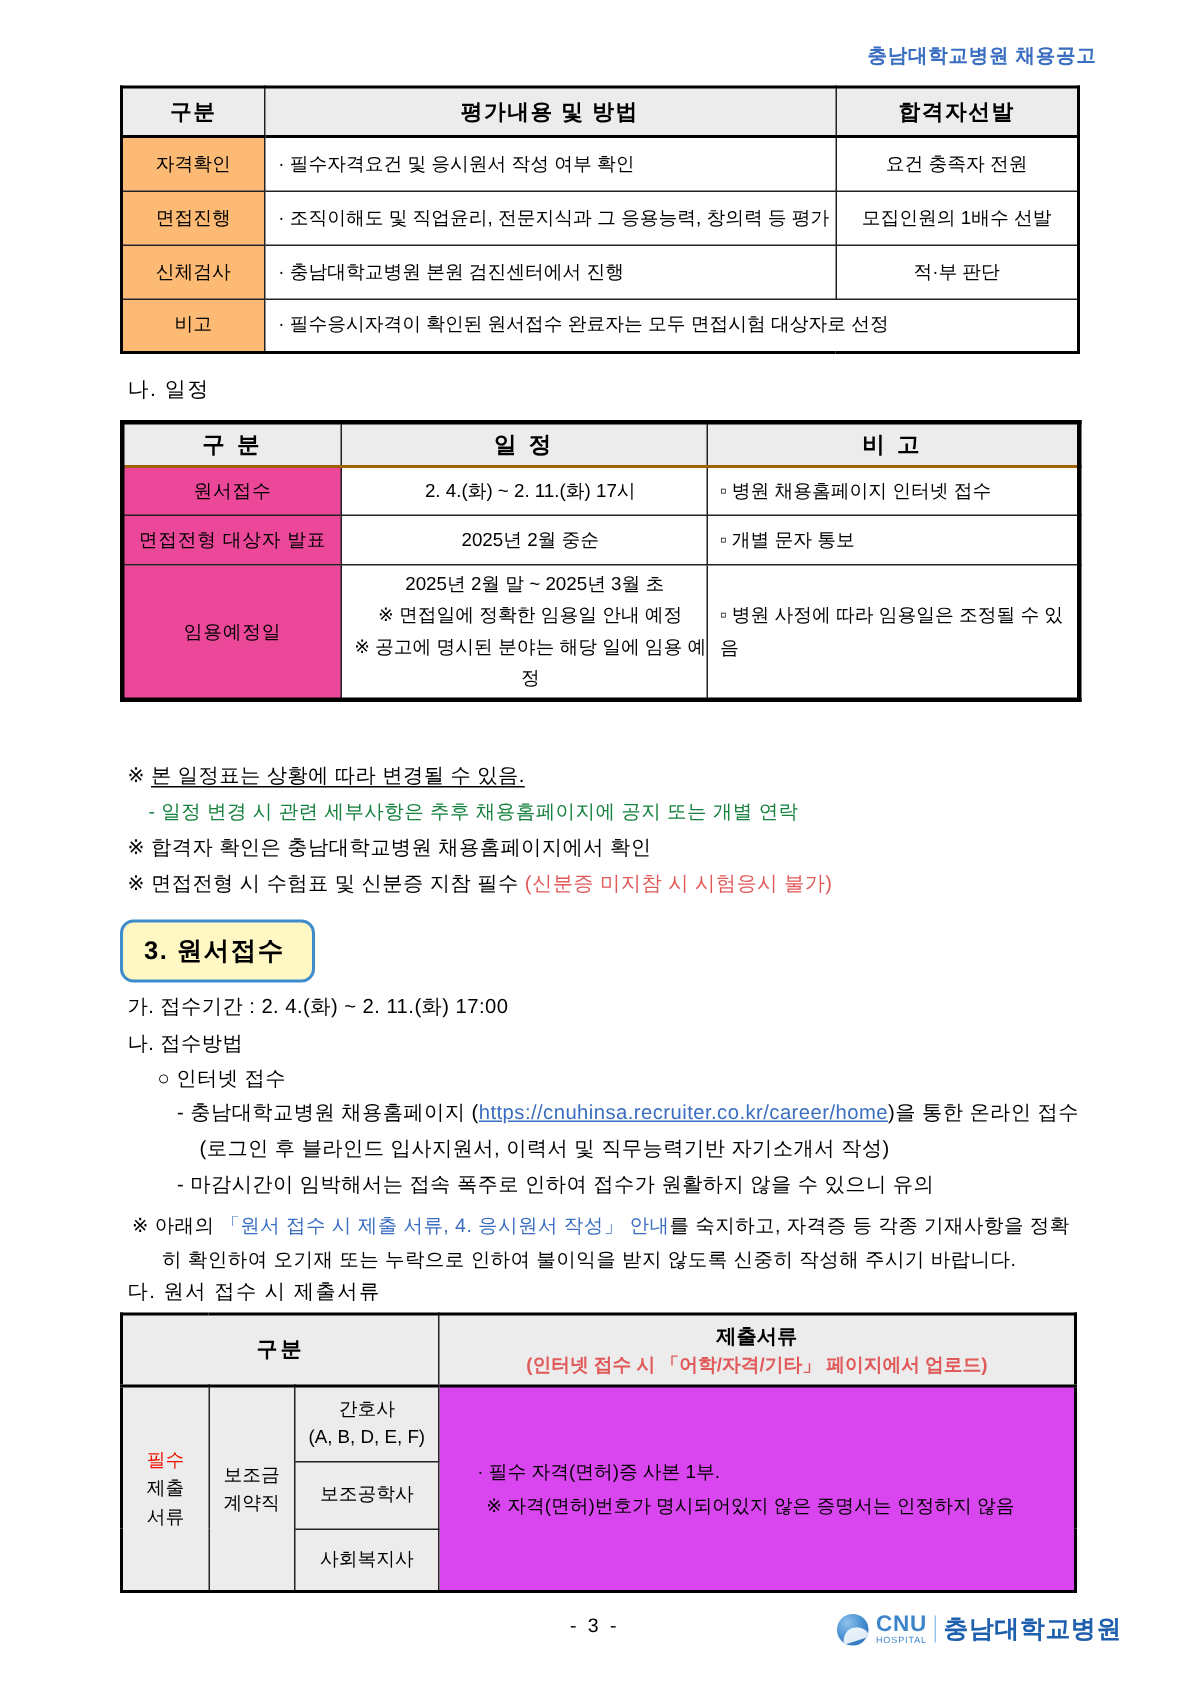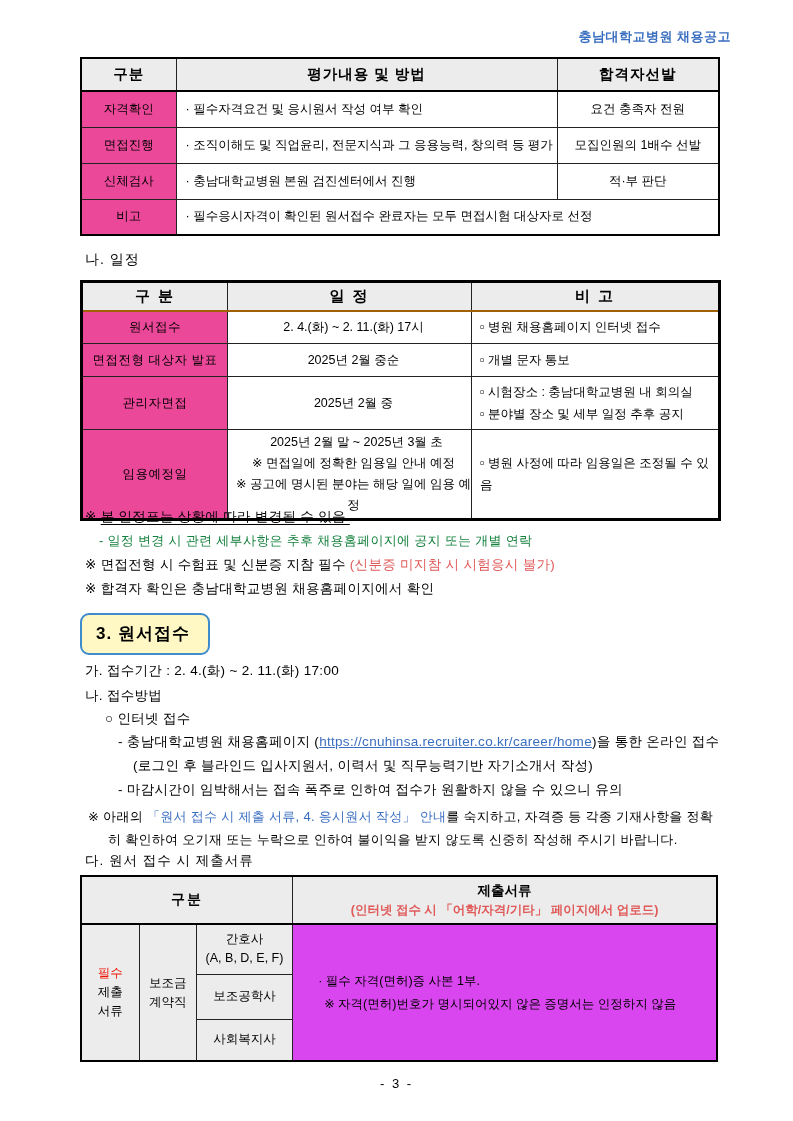--- a/index.html
+++ b/index.html
@@ -19,21 +19,21 @@
 
   
   table { border-collapse:collapse; width:638px; table-layout:fixed; }
   th, td { border:1px solid #222; font-size:12.5px; vertical-align:middle; }
   th { background:#ececec; font-weight:bold; text-align:center; }
 
   
   .t1 { position:absolute; top:57px; left:80px; border:2px solid #000; }
   .t1 th { height:33px; font-size:14.5px; letter-spacing:1px; border-bottom:2px solid #000; }
   .t1 td { height:36px; }
-  .t1 td.lbl { background:#ec4899; text-align:center; }
+  .t1 td.lbl { background:#fdba74; text-align:center; }
   .t1 td.cnt { text-align:left; padding-left:9px; }
   .t1 td.res { text-align:center; }
 
   
   .sec-sub { position:absolute; font-size:14px; color:#000; letter-spacing:1px; }
 
   
   .t2 { position:absolute; top:280px; left:80px; border:3px solid #000; }
   .t2 th { height:29px; font-size:15px; letter-spacing:2px; border-bottom:2px solid #a16207; }
   .t2 td { padding:2px 0; }
@@ -161,53 +161,43 @@
       </tr>
       <tr style="height:33px;">
         <td class="lbl">면접전형 대상자 발표</td>
         <td class="sch">
             <div>2025년 2월 중순</div>
           </td>
         <td class="nte">
             <div>▫ 개별 문자 통보</div>
           </td>
       </tr>
-      <tr style="height:53px;">
-        <td class="lbl">관리자면접</td>
-        <td class="sch">
-            <div>2025년 2월 중</div>
-          </td>
-        <td class="nte">
-          <div>▫ 시험장소 : 충남대학교병원 내 회의실</div>
-          <div>▫ 분야별 장소 및 세부 일정 추후 공지</div>
-        </td>
-      </tr>
       <tr style="height:74px;">
         <td class="lbl">임용예정일</td>
         <td class="sch">
           <div style="padding-left:6px;">2025년 2월 말 ~ 2025년 3월 초</div>
           <div>※ 면접일에 정확한 임용일 안내 예정</div>
           <div>※ 공고에 명시된 분야는 해당 일에 임용 예정</div>
         </td>
         <td class="nte">
             <div>▫ 병원 사정에 따라 임용일은 조정될 수 있음</div>
           </td>
       </tr>
     </tbody>
   </table>
 
   <div class="notes">
     <div>
       <span>※ </span><span class="u">본 일정표는 상황에 따라 변경될 수 있음.</span>
     </div>
     <div class="sub">- 일정 변경 시 관련 세부사항은 추후 채용홈페이지에 공지 또는 개별 연락</div>
+    <div>※ 합격자 확인은 충남대학교병원 채용홈페이지에서 확인</div>
     <div>
       <span>※ 면접전형 시 수험표 및 신분증 지참 필수 </span><span class="redtxt">(신분증 미지참 시 시험응시 불가)</span>
     </div>
-    <div>※ 합격자 확인은 충남대학교병원 채용홈페이지에서 확인</div>
   </div>
 
   <div class="sec3-box">3. 원서접수</div>
 
   <div class="bodyline" style="top:662px; left:85px;">가. 접수기간 : 2. 4.(화) ~ 2. 11.(화) 17:00</div>
   <div class="bodyline" style="top:687px; left:85px;">나. 접수방법</div>
   <div class="bodyline" style="top:710px; left:105px;">○ 인터넷 접수</div>
 
   <div class="bodyline" style="top:733px; left:118px;">
     <span>- 충남대학교병원 채용홈페이지 (</span><a class="doclink" href="#">https://cnuhinsa.recruiter.co.kr/career/home</a><span>)을 통한 온라인 접수</span>
@@ -262,14 +252,23 @@
         <td class="gray">보조공학사</td>
       </tr>
       <tr style="height:42px;">
         <td class="gray">사회복지사</td>
       </tr>
     </tbody>
   </table>
 
   <div class="page-num">- 3 -</div>
 
+  <div class="logo">
+    <span class="globe"></span>
+    <span class="cnu-block">
+      <span class="cnu">CNU</span>
+      <span class="hospital">HOSPITAL</span>
+    </span>
+    <span class="logo-div"></span>
+    <span class="logo-name">충남대학교병원</span>
+  </div>
 
 </div>
 
 </body></html>

